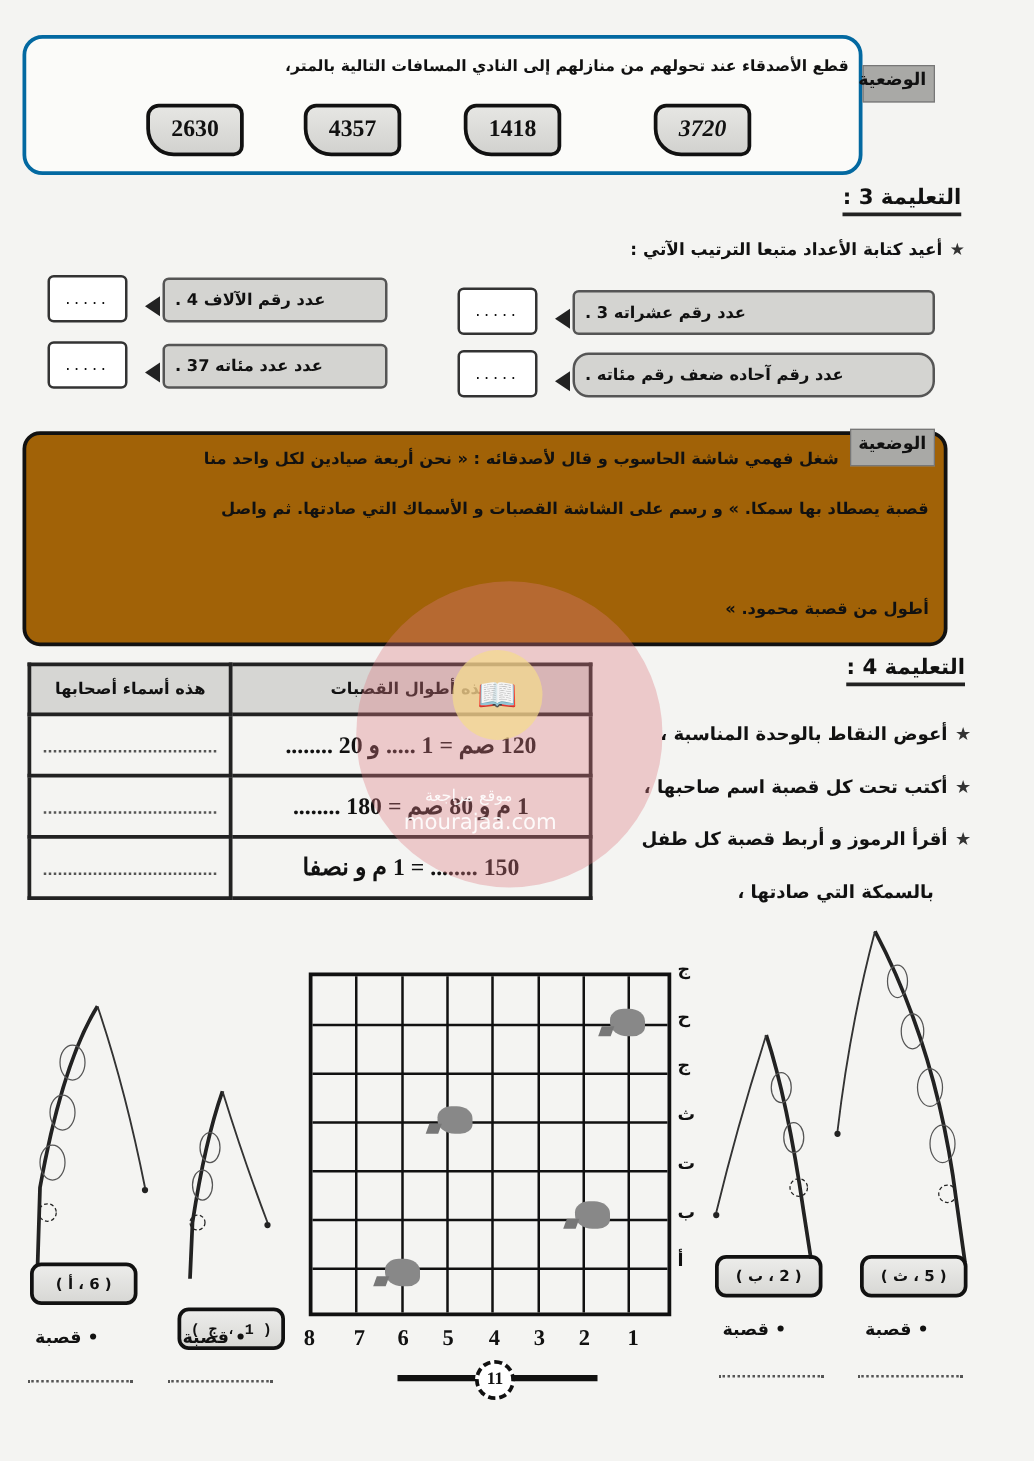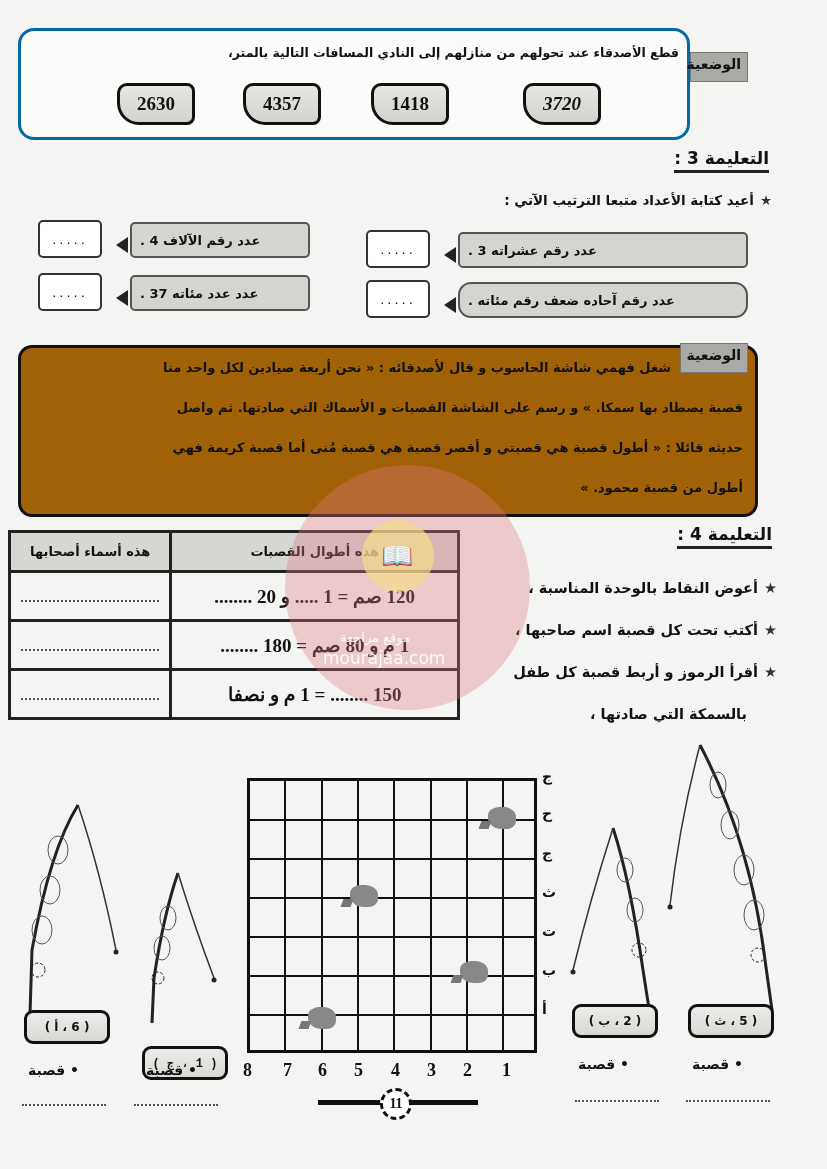--- a/index.html
+++ b/index.html
@@ -23,21 +23,21 @@
   .desc-box { position: absolute; height: 36px; background: #d4d4d1; border: 2px solid #555; border-radius: 5px; display: flex; align-items: center; justify-content: flex-end; padding: 0 8px; font-size: 13px; font-weight: bold; }
   .arrow-tri { position: absolute; width: 0; height: 0; border-top: 8px solid transparent; border-bottom: 8px solid transparent; border-right: 12px solid #222; }
   .ans-box { position: absolute; width: 64px; height: 38px; border: 2px solid #333; border-radius: 5px; background: #fff; display: flex; align-items: center; justify-content: center; font-size: 13px; letter-spacing: 3px; }
 
   
   .sit2 { position: absolute; left: 18px; top: 345px; width: 740px; height: 172px; border: 3px solid #111; border-radius: 14px; background: #a16207; }
   .sit2-label { left: 680px; top: 343px; width: 68px; height: 30px; }
   .sit2-line { position: absolute; right: 12px; font-size: 13px; font-weight: bold; white-space: nowrap; }
 
   
-  .rod-table { position: absolute; left: 8px; top: 530px; width: 452px; border-collapse: collapse; }
+  .rod-table { position: absolute; left: 22px; top: 530px; width: 452px; border-collapse: collapse; }
   .rod-table td, .rod-table th { border: 3px solid #222; height: 49px; }
   .rod-table th { height: 40px; background: #d6d6d3; font-size: 13px; font-weight: bold; }
   .rod-table td.len { width: 285px; font-size: 19px; text-align: center; direction: rtl; }
   .rod-table td.owner { width: 160px; text-align: center; }
   .dots { display: inline-block; width: 138px; border-bottom: 2px dotted #555; height: 12px; }
 
   
   .grid-wrap { position: absolute; left: 247px; top: 778px; width: 290px; height: 275px; border: 3px solid #111; }
   .grid-wrap .vline { position: absolute; top: 0; bottom: 0; width: 2px; background: #111; }
   .grid-wrap .hline { position: absolute; left: 0; right: 0; height: 2px; background: #111; }
@@ -91,21 +91,20 @@
 <div class="arrow-tri" style="left:116px; top:237px;"></div>
 <div class="ans-box" style="left:38px; top:220px;">.....</div>
 
 <div class="desc-box ar" style="left:130px; top:275px; width:180px;">عدد عدد مئاته 37 .</div>
 <div class="arrow-tri" style="left:116px; top:290px;"></div>
 <div class="ans-box" style="left:38px; top:273px;">.....</div>
 
 <div class="sit2">
   <div class="sit2-line ar" style="top:12px; right:84px;">شغل فهمي شاشة الحاسوب و قال لأصدقائه : « نحن أربعة صيادين لكل واحد منا</div>
   <div class="sit2-line ar" style="top:52px;">قصبة يصطاد بها سمكا. » و رسم على الشاشة القصبات و الأسماك التي صادتها. ثم واصل</div>
-  <div class="sit2-line ar" style="top:92px;">حديثه قائلا : « أطول قصبة هي قصبتي و أقصر قصبة هي قصبة مُنى أما قصبة كريمة فهي</div>
   <div class="sit2-line ar" style="top:132px;">أطول من قصبة محمود. »</div>
 </div>
 <div class="sit-label sit2-label ar">الوضعية</div>
 
 <div class="lesson-h ar" style="right:55px; top:524px;">التعليمة 4 :</div>
 <div class="instr ar" style="right:50px; top:580px; font-size:14.5px;"><span class="star">★</span><span>أعوض النقاط بالوحدة المناسبة ،</span></div>
 <div class="instr ar" style="right:50px; top:622px; font-size:14.5px;"><span class="star">★</span><span>أكتب تحت كل قصبة اسم صاحبها ،</span></div>
 <div class="instr ar" style="right:50px; top:664px; font-size:14.5px;"><span class="star">★</span><span>أقرأ الرموز و أربط قصبة كل طفل</span></div>
 <div class="instr ar" style="right:80px; top:706px; font-size:14.5px;">بالسمكة التي صادتها ،</div>
 

